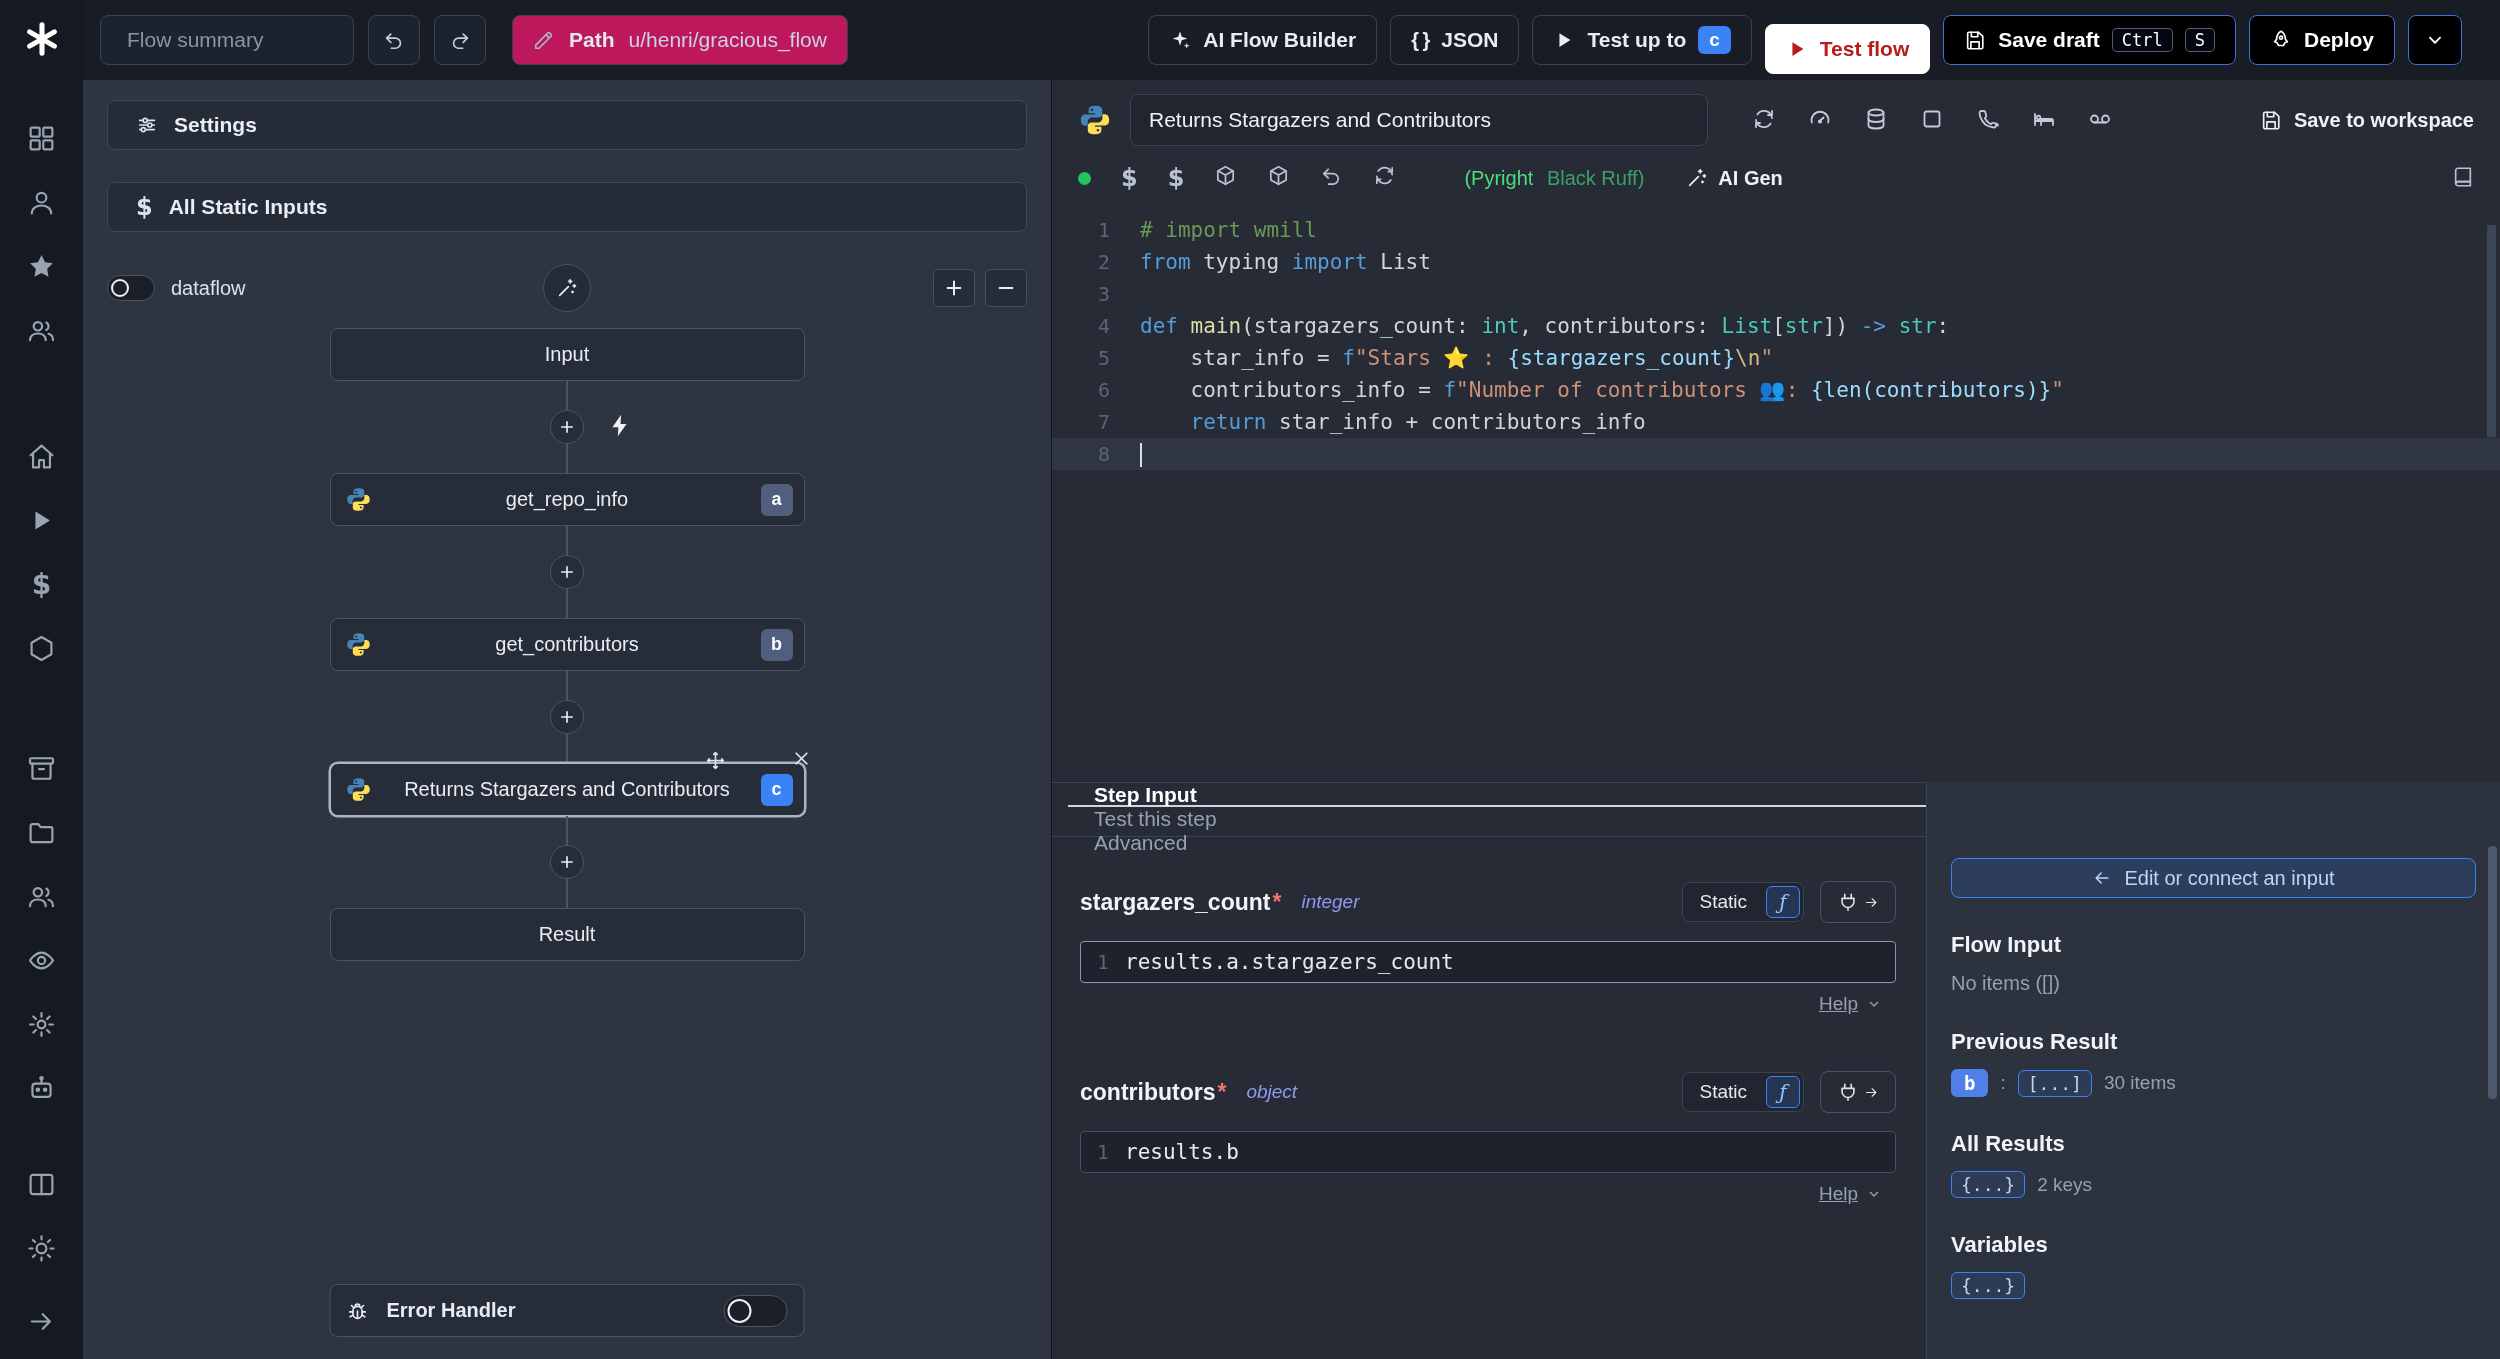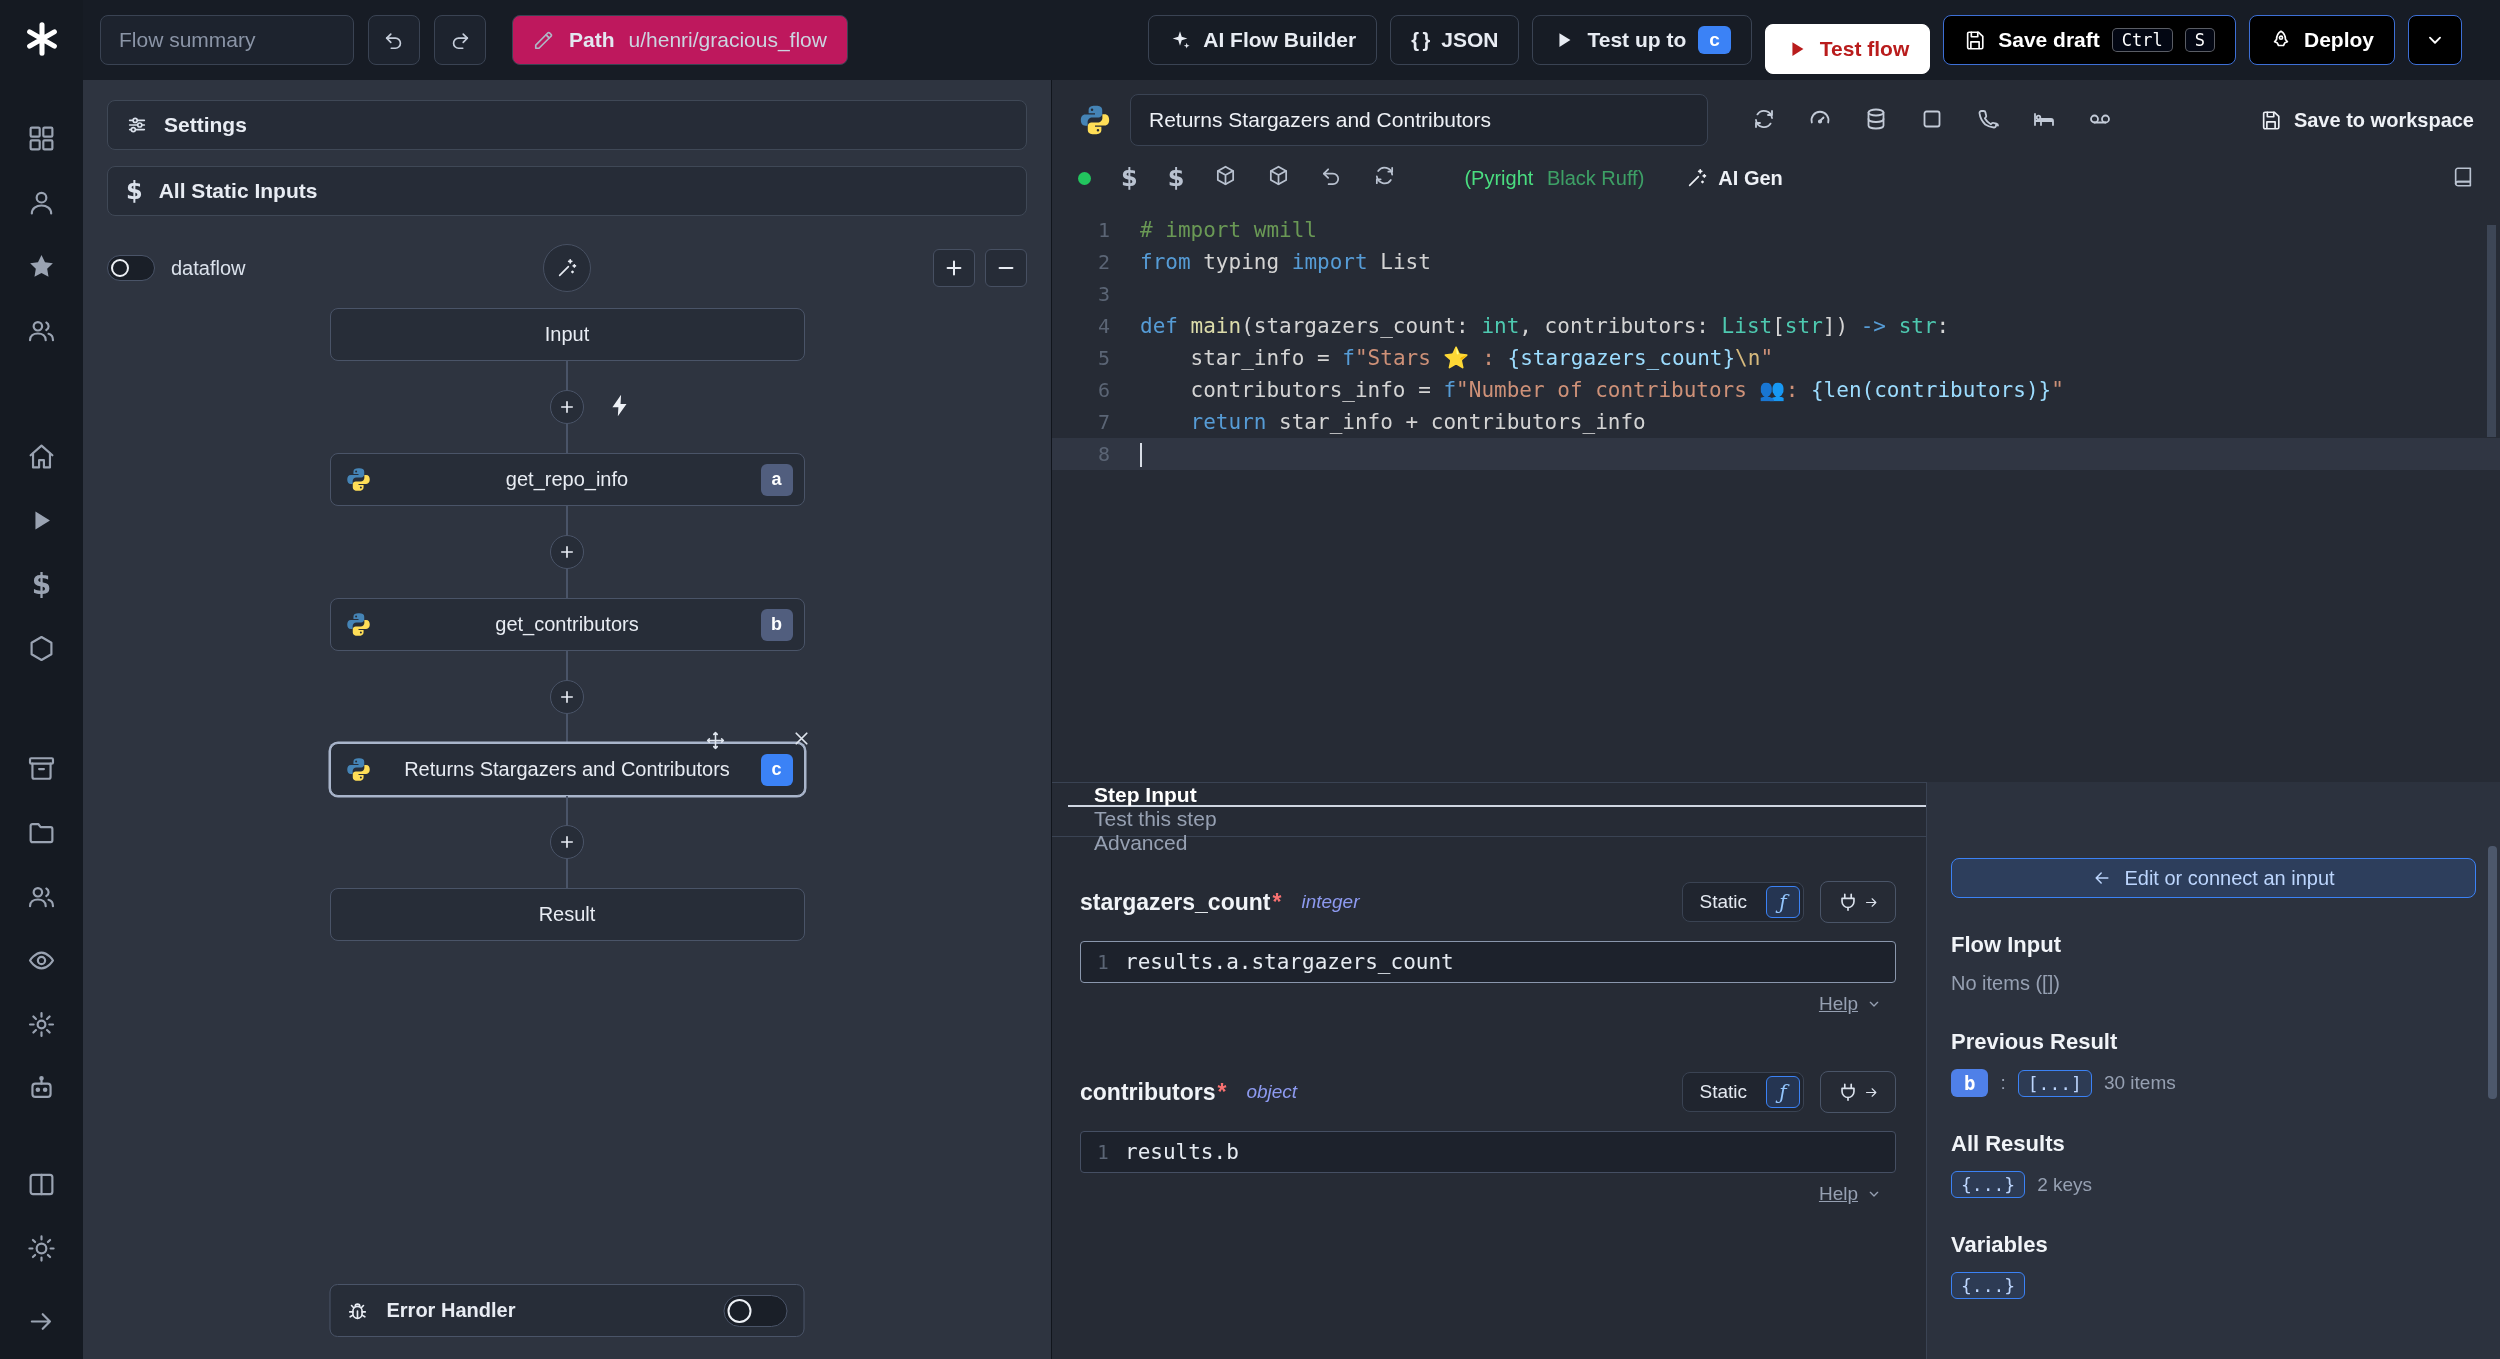--- a/index.html
+++ b/index.html
@@ -21,37 +21,37 @@
   .rail-group:nth-child(2){ margin-top:90px; }
   .rail-group:nth-child(3){ margin-top:84px; }
   .rail-group:nth-child(4){ margin-top:60px; }
   .rail-btn { width:36px; height:36px; color:#9aa3b2; display:flex; align-items:center; justify-content:center; font-size:28px; cursor:pointer; }
   .rail-btn svg { width:29px; height:29px; }
   .rail-expand { margin-top:auto; margin-bottom:20px; }
 
   
   .topbar { position:absolute; left:83px; top:0; right:0; height:80px; background:#171c25; display:flex; align-items:center; padding:0 38px 0 17px; gap:14px; }
   .input-dark { background:#1d232e; border:1px solid #3a4353; border-radius:8px; color:#e2e7f0; }
-  .flow-summary { width:254px; height:50px; padding:0 18px; font-size:21px; }
+  .flow-summary { width:254px; height:50px; padding:0 26px; font-size:21px; }
   .icon-btn { width:52px; height:50px; background:#1d232e; border:1px solid #3a4353; border-radius:8px; color:#c6cedb; display:flex; align-items:center; justify-content:center; }
   .path-box { height:50px; display:flex; align-items:center; gap:14px; background:#be185d; border:1px solid #3a4353; border-radius:8px; padding:8px 20px; font-size:21px; margin-left:12px; }
   .path-box .pencil { color:#aeb7c6; }
   .path-label { font-weight:700; }
   .path-value { color:#ccd4e0; }
   .tb-right { margin-left:auto; display:flex; align-items:center; gap:13px; }
   .tb-btn { height:50px; padding:0 20px; background:#171c25; border:1px solid #3a4353; border-radius:8px; color:#e8ecf3; font-size:21px; font-weight:600; display:flex; align-items:center; gap:12px; }
   .badge-c { background:#3b82f6; color:#fff; border-radius:6px; padding:3px 11px; font-size:19px; font-weight:600; }
   .btn-white { background:#ffffff; border-color:#ffffff; color:#b91c1c;margin-top:18px; }
   .btn-blue { background:#000000; border:1px solid #3d6fd6; color:#fff; }
   .btn-blue.chev { padding:0 15px; }
   .kbd { background:rgba(8,20,55,.35); border:1px solid rgba(255,255,255,.35); border-radius:5px; padding:1px 9px; font-size:17px; font-family:"DejaVu Sans Mono",monospace; font-weight:400; }
 
   
   .flow-panel { position:absolute; left:83px; top:80px; width:969px; bottom:0; background:#2e3440; border-right:1px solid #11151c; padding:20px 24px; overflow:hidden; }
-  .panel-btn { width:100%; height:50px; background:#262c37; border:1px solid #3f4856; border-radius:8px; color:#e8ecf3; font-size:21px; font-weight:700; display:flex; align-items:center; gap:16px; padding:0 18px; margin-bottom:16px; }
+  .panel-btn { width:100%; height:50px; background:#262c37; border:1px solid #3f4856; border-radius:8px; color:#e8ecf3; font-size:21px; font-weight:700; display:flex; align-items:center; gap:16px; padding:0 28px; margin-bottom:32px; }
   .panel-btn [data-icon] { color:#dbe2ec; }
   .gd { font-weight:700; font-family:"DejaVu Sans",sans-serif; }
   .tools-row { position:relative; height:48px; margin-top:28px; }
   .toggle-row { display:flex; align-items:center; gap:16px; font-size:20px; color:#dbe2ec; height:48px; }
   .toggle { position:relative; width:48px; height:26px; border-radius:13px; background:#1a1f28; border:1px solid #4a5468; display:inline-block; cursor:pointer; flex:none; }
   .toggle .knob { position:absolute; left:3px; top:3px; width:18px; height:18px; border-radius:50%; border:2px solid #eef1f6; background:transparent; }
   .toggle.lg { width:64px; height:32px; border-radius:16px; }
   .toggle.lg .knob { width:24px; height:24px; border-width:2.5px; }
   .wand-btn { position:absolute; left:50%; transform:translateX(-50%); top:0; width:48px; height:48px; border-radius:50%; background:#262c37; border:1px solid #475062; color:#e8ecf3; display:flex; align-items:center; justify-content:center; }
   .zoom-btns { position:absolute; right:0; top:5px; display:flex; gap:10px; }

